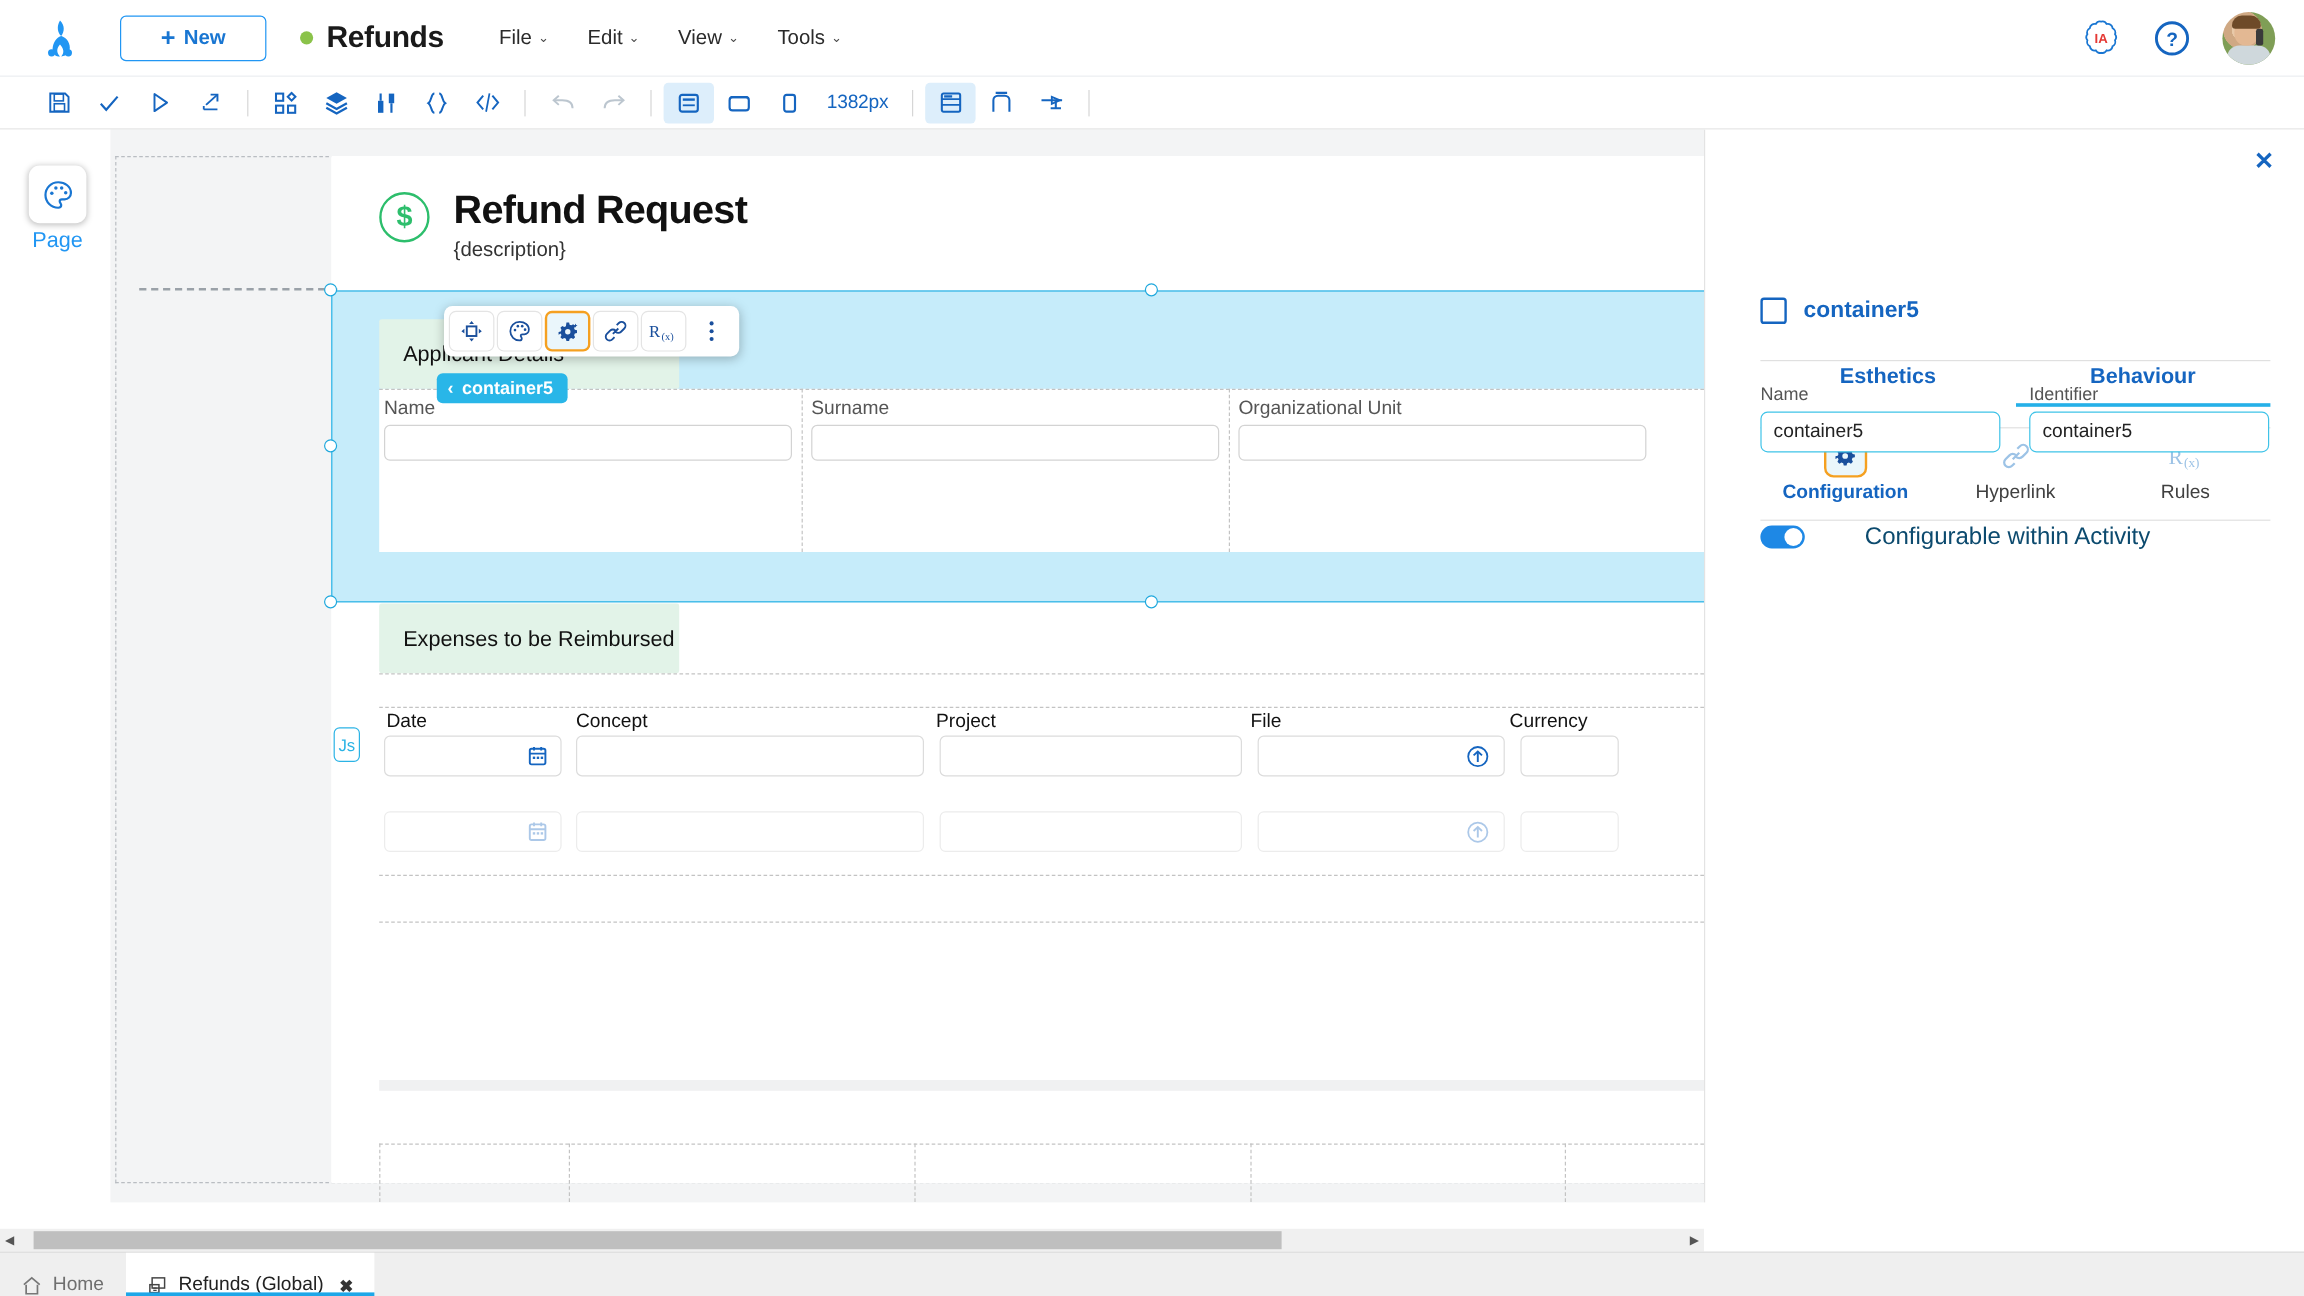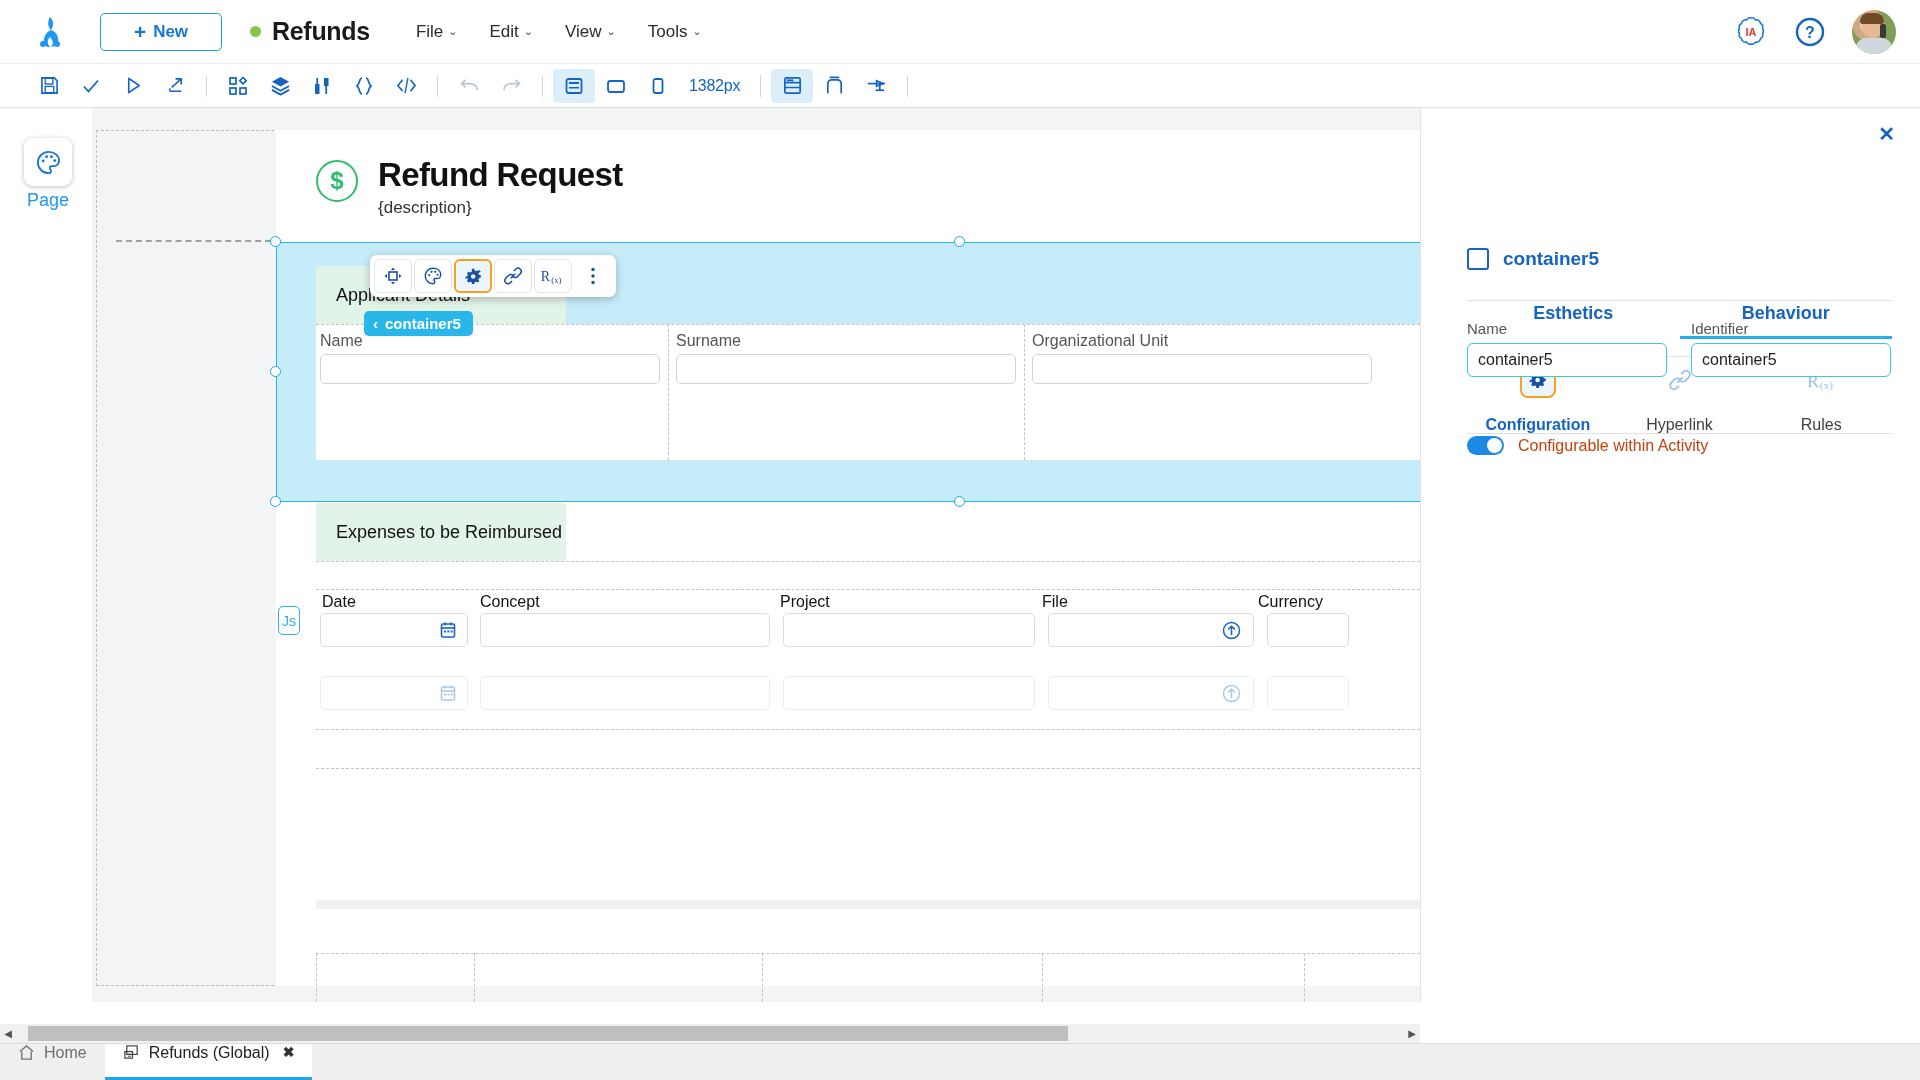--- a/index.html
+++ b/index.html
@@ -164,55 +164,55 @@
   .rp-divider { position: absolute; left: 46px; right: 28px; border-top: 1px solid #e0e0e0; }
   .rp-tabs { position: absolute; left: 46px; right: 28px; top: 195px; display: flex; }
   .rp-tab {
     flex: 1; text-align: center; font-size: 18px; font-weight: bold; color: #1565c0;
     padding-bottom: 12px; cursor: pointer;
   }
   .rp-tab.sel { border-bottom: 3px solid #25b0e8; }
   .rp-subtabs { position: absolute; left: 46px; right: 28px; top: 252px; display: flex; }
   .rp-sub { flex: 1; text-align: center; cursor: pointer; }
   .rp-sub .ic { height: 40px; display: flex; align-items: center; justify-content: center; }
-  .rp-sub .tx { font-size: 16px; font-weight: bold; color: #1565c0; margin-top: 16px; }
+  .rp-sub .tx { font-size: 16px; font-weight: bold; color: #1565c0; margin-top: 2px; }
   .rp-sub.dim .tx { color: #404040; font-weight: normal; }
   .sub-hl {
     width: 36px; height: 36px; border-radius: 8px; border: 2.5px solid #f5a020;
     background: #eaf6fb; display: flex; align-items: center; justify-content: center;
   }
   .fld { position: absolute; }
   .fld .lb { font-size: 15px; color: #555; margin-bottom: 6px; }
   .fld input {
     width: 100%; height: 34px; border: 1.4px solid #3fc3e8; border-radius: 6px;
     padding: 0 10px; font-size: 16px; color: #222; font-family: "Liberation Sans", sans-serif;
     outline: none; background: #fff;
   }
   .toggle-row { position: absolute; left: 46px; top: 328px; display: flex; align-items: center; gap: 14px; }
   .toggle {
     width: 37px; height: 19px; border-radius: 10px; background: #1e88e5; position: relative; cursor: pointer;
   }
   .toggle .knob { position: absolute; right: 2px; top: 2px; width: 15px; height: 15px; border-radius: 50%; background: #fff; }
-  .toggle-lbl { font-size: 16px; color: #c2410c; }
+  .toggle-lbl { font-size: 20px; color: #0c4a6e; margin-left: 36px; }
 
   
   .hscroll {
     position: absolute; left: 0; right: 500px; bottom: 37px; height: 19px;
     background: #f0f0f0; display: flex; align-items: center;
   }
   .hs-arrow { width: 16px; text-align: center; font-size: 10px; color: #555; cursor: pointer; }
   .hs-track { flex: 1; height: 19px; position: relative; }
   .hs-thumb { position: absolute; left: 12px; top: 2px; width: 1040px; height: 15px; background: #bfbfbf; cursor: pointer; }
 
   .tabbar {
     position: absolute; left: 0; bottom: 0; width: 1920px; height: 37px;
     background: #efefef; display: flex; align-items: stretch; border-top: 1px solid #dcdcdc;
   }
   .bt {
-    display: flex; align-items: flex-start; gap: 9px; padding: 0 18px; font-size: 16px;
+    display: flex; align-items: flex-end; gap: 9px; padding: 0 18px; font-size: 16px;
     color: #444; cursor: pointer; position: relative;
   }
   .bt.home { color: #6f6f6f; }
   .bt.active { background: #fff; color: #222; }
   .bt.active::after {
     content: ""; position: absolute; left: 0; right: 0; bottom: -1px; height: 4px; background: #1ea7e8;
   }
   .bt .x { font-size: 14px; font-weight: bold; color: #333; margin-left: 4px; }
   svg { display: block; }
 </style>

